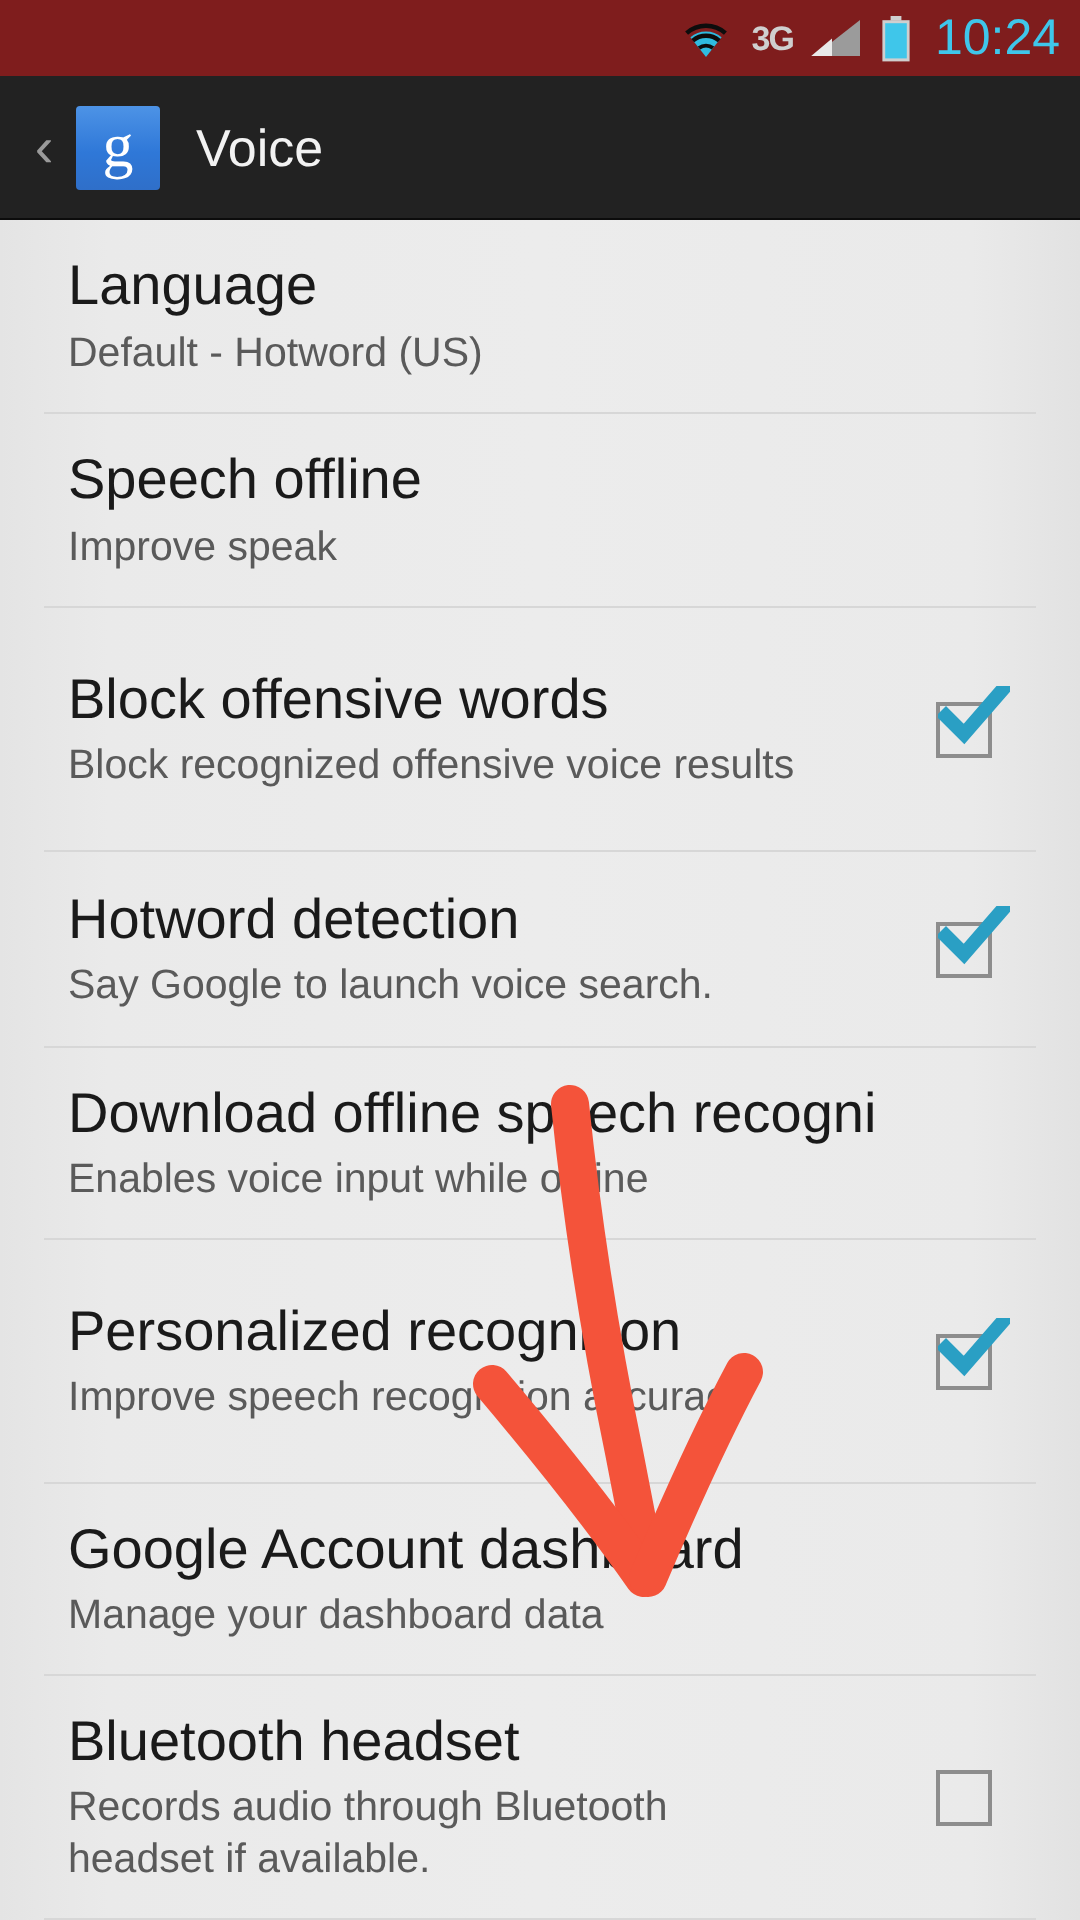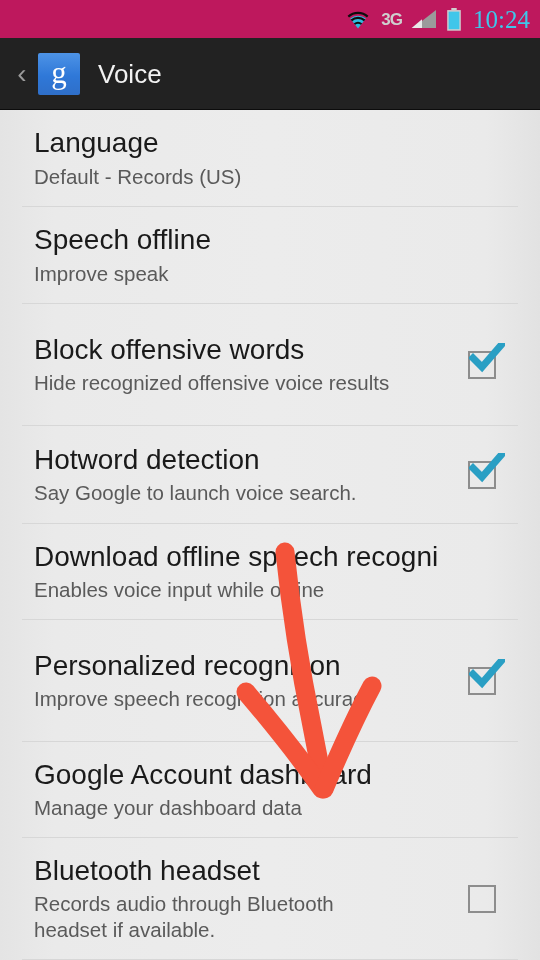--- a/index.html
+++ b/index.html
@@ -17,21 +17,21 @@
     height: 960px;
     overflow: hidden;
     background: #e9e9e9;
   }
 
   
   #statusbar {
     position: absolute;
     left: 0; top: 0;
     width: 540px; height: 38px;
-    background: #be185d;
+    background: #7f1d1d;
     display: flex;
     align-items: center;
     justify-content: flex-end;
     padding-right: 10px;
     box-sizing: border-box;
   }
   .st-icon { margin-left: 9px; display: flex; align-items: center; }
   .wifi-ic { width: 28px; height: 22px; position: relative; }
   .net-3g {
     color: #cfcfcf;
@@ -42,21 +42,21 @@
     line-height: 1;
   }
   .sig-bars { width: 26px; height: 20px; position: relative; }
   .batt { width: 16px; height: 23px; position: relative; }
   .clock {
     color: #3fc6ea;
     font-size: 25px;
     margin-left: 11px;
     letter-spacing: 0px;
     line-height: 1;
-    font-family: Liberation Serif, serif;
+    font-family: Liberation Sans, sans-serif;
   }
 
   
   #actionbar {
     position: absolute;
     left: 0; top: 38px;
     width: 540px; height: 72px;
     background: #222222;
     display: flex;
     align-items: center;
@@ -216,37 +216,37 @@
     <div id="glogo">
       <span>g</span>
     </div>
     <div id="abtitle">Voice</div>
   </div>
 
   <div id="list">
       <div class="row" style="height: 97px;">
         <div class="texts">
           <div class="title">Language</div>
-          <div class="summary">Default - Records (US)</div>
+          <div class="summary">Default - Hotword (US)</div>
         </div>
         <div class="cbwrap"></div>
         <div class="divider"></div>
       </div>
       <div class="row" style="height: 97px;">
         <div class="texts">
           <div class="title">Speech offline</div>
           <div class="summary">Improve speak</div>
         </div>
         <div class="cbwrap"></div>
         <div class="divider"></div>
       </div>
       <div class="row" style="height: 122px; gap: 21px;">
         <div class="texts">
           <div class="title">Block offensive words</div>
-          <div class="summary">Hide recognized offensive voice results</div>
+          <div class="summary">Block recognized offensive voice results</div>
         </div>
         <div class="cbwrap">
           <div class="checkbox on">
             <svg class="tick" viewBox="0 0 36 30">
               <path d="M4 15 L13 24 L33 1" stroke="#2a9fc4" stroke-width="7" fill="none" stroke-linecap="square"></path>
             </svg>
           </div>
         </div>
         <div class="divider"></div>
       </div>

